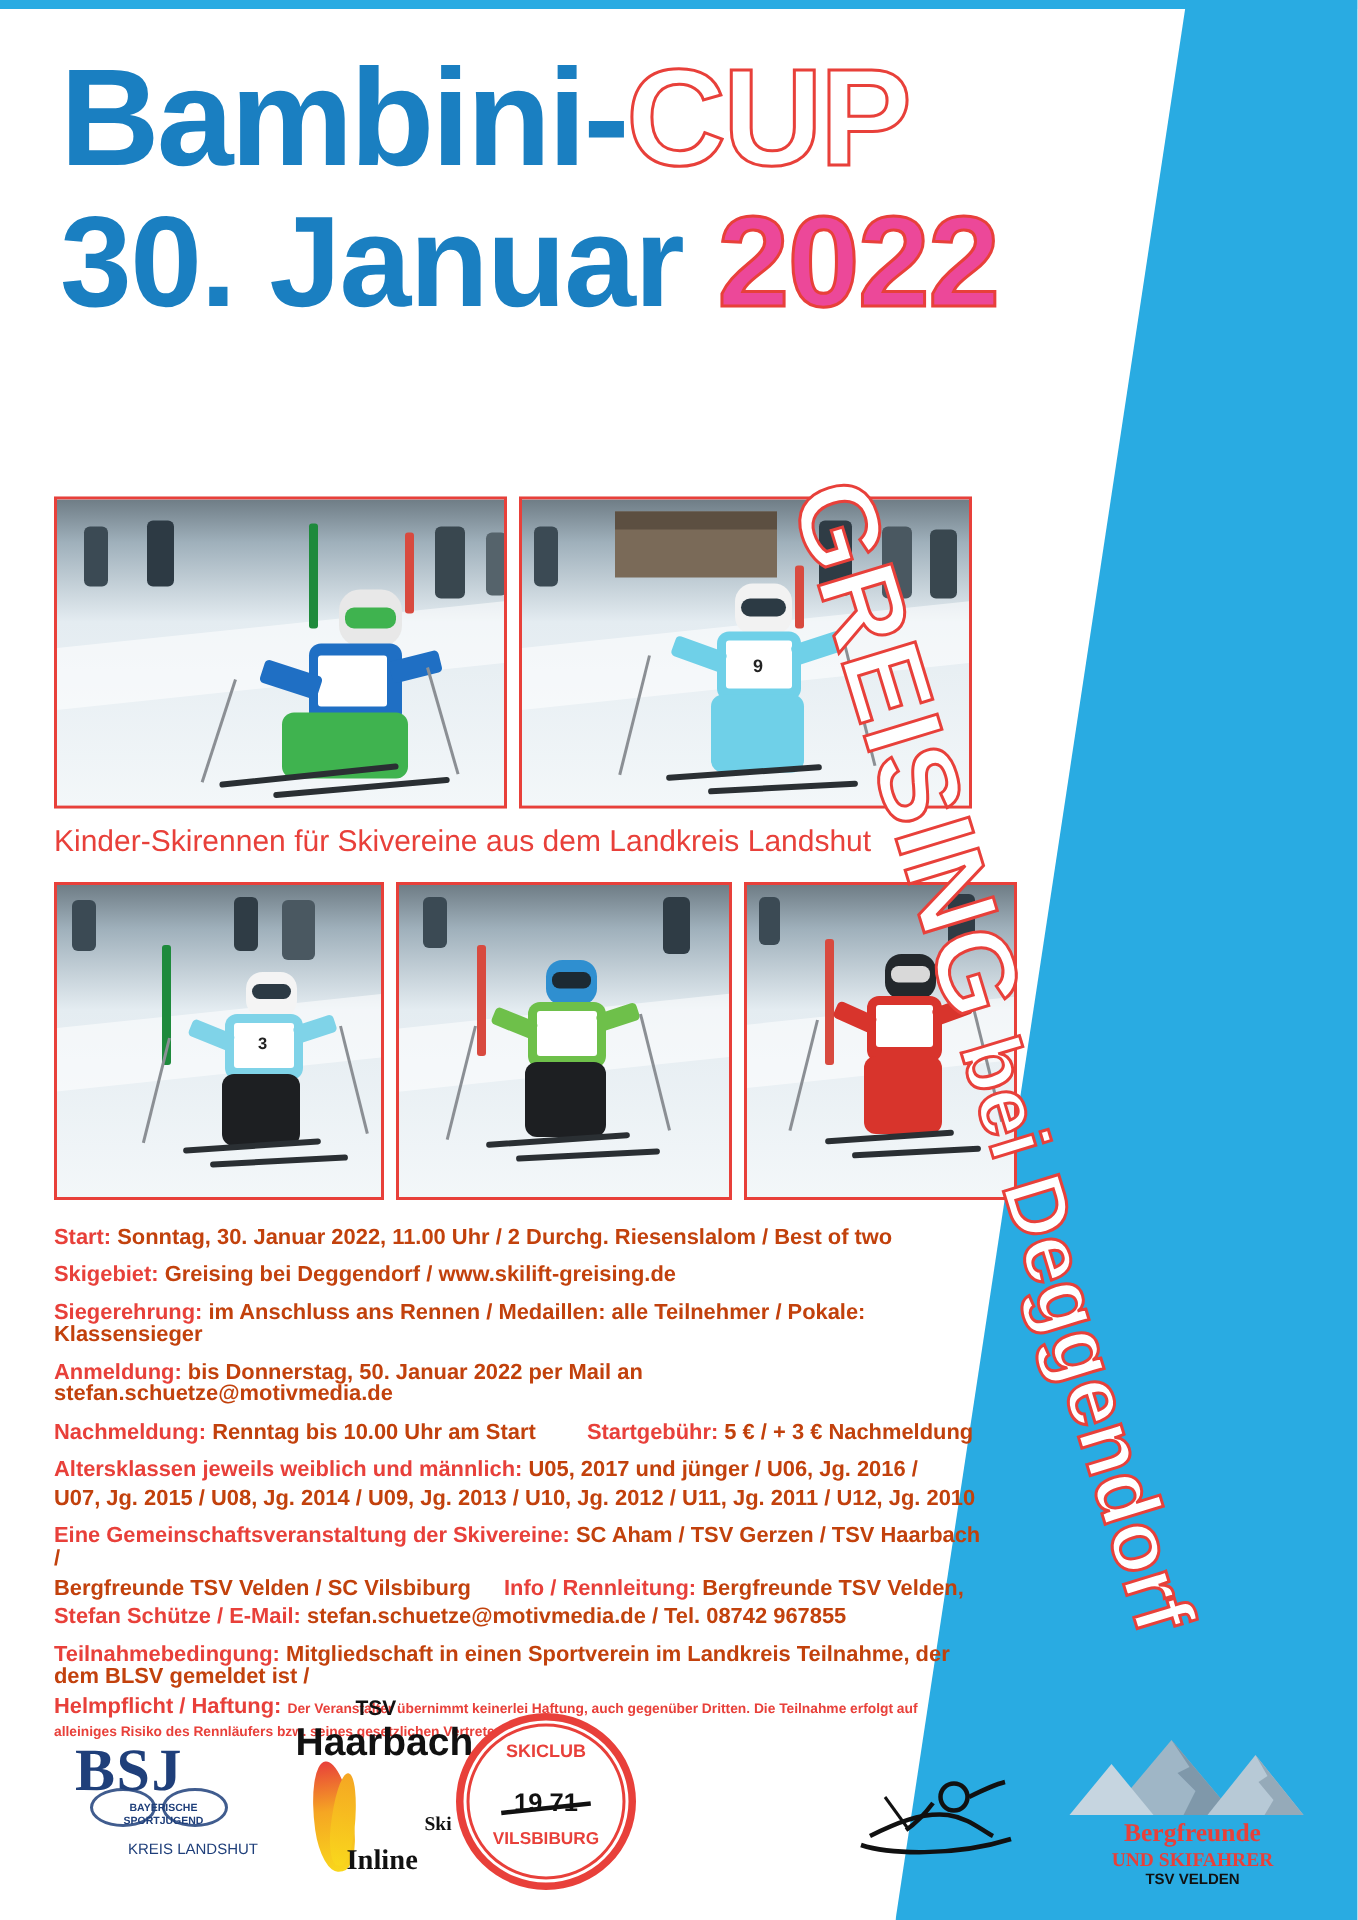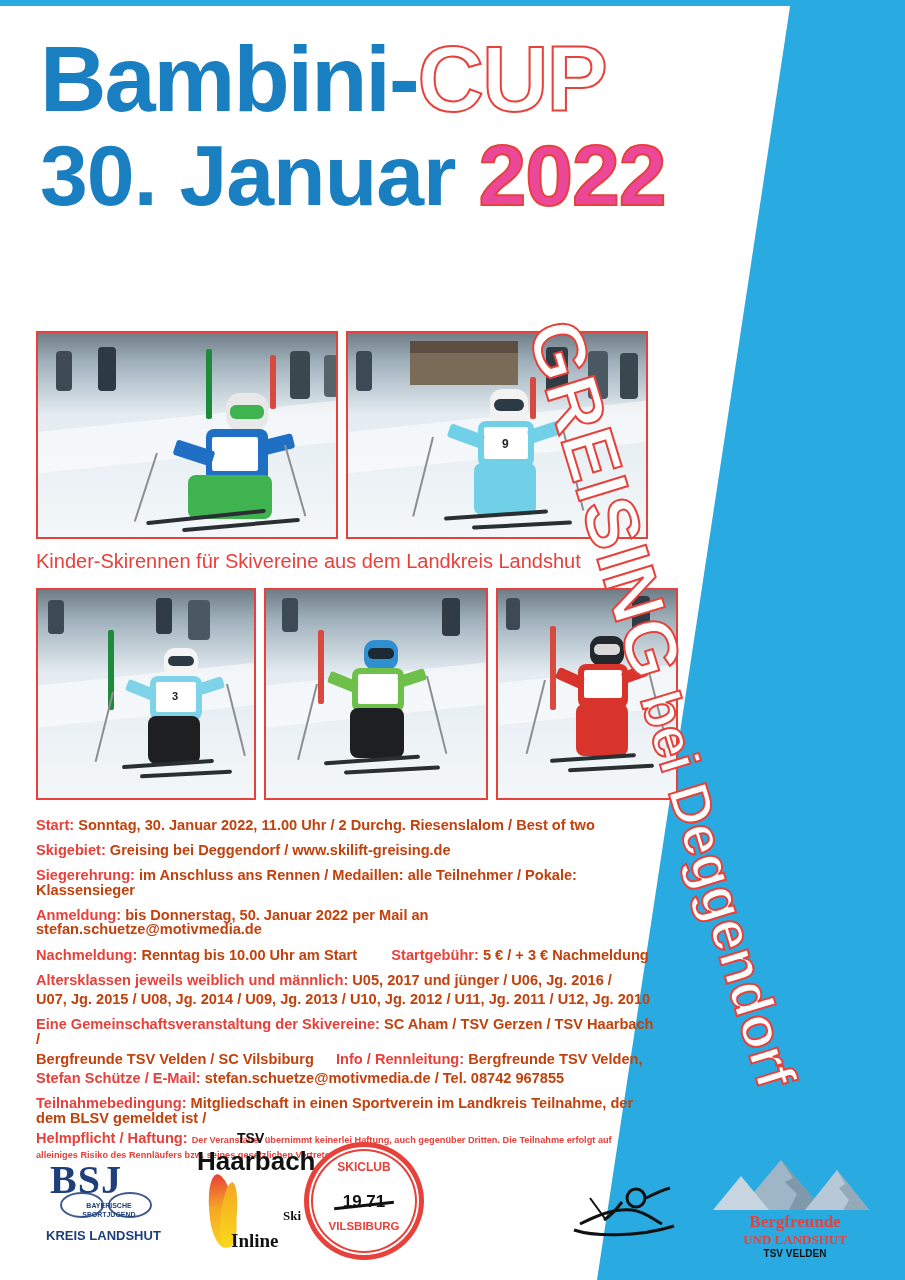--- a/index.html
+++ b/index.html
@@ -176,21 +176,21 @@
     letter-spacing: 1px;
     position:absolute; left: 8px; top: 10px; text-align: right;
   }
   .bsj .bsj-sub {
     position:absolute; left:4px; top:56px; width:126px;
     font-size:7px; font-weight:bold; color:#1f3f7a; text-align:center;
     line-height:1.25;
   }
   .bsj .bsj-sub2 {
     position:absolute; left:4px; top:82px; width:126px;
-    font-size:13px; font-weight:bold; color:#1f3f7a; text-align:left;
+    font-size:10px; font-weight:normal; color:#1f3f7a; text-align:right;
   }
   .bsj .ring {
     position:absolute; border:2px solid #1f3f7a; border-radius:50%;
     width: 40px; height: 22px; left: 18px; top: 46px; opacity:.85;
   }
   .bsj .ring2 { left: 66px; top: 46px; }
 
   .haarbach { left: 155px; top: 2px; width: 120px; height: 130px; }
   .haarbach .t1 { position:absolute; left: 46px; top: 0px; font-size: 14px; font-weight:bold; color:#111; }
   .haarbach .t2 { position:absolute; left: 6px; top: 16px; font-size: 26px; font-weight:bold; color:#111; }
@@ -517,18 +517,18 @@
       <div class="mount">
         <svg width="196" height="62" viewBox="0 0 196 62">
           <polygon points="46,58 88,8 130,58" fill="#9fb6c6"></polygon>
           <polygon points="88,8 100,26 92,30 104,42 96,58 130,58" fill="#7f98aa"></polygon>
           <polygon points="112,58 144,18 176,58" fill="#b7c9d6"></polygon>
           <polygon points="144,18 152,32 146,36 156,48 150,58 176,58" fill="#95aab9"></polygon>
           <polygon points="20,58 48,24 76,58" fill="#c6d5e0"></polygon>
         </svg>
       </div>
       <div class="b1">Bergfreunde</div>
-      <div class="b2">UND LANDSHUT</div>
+      <div class="b2">UND SKIFAHRER</div>
       <div class="b3">TSV VELDEN</div>
     </div>
   </div>
 
 </div>
 
 </body></html>

